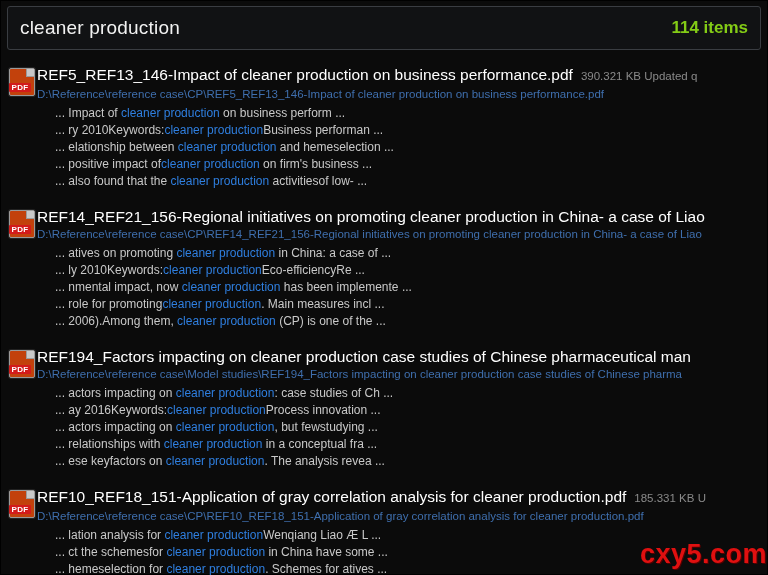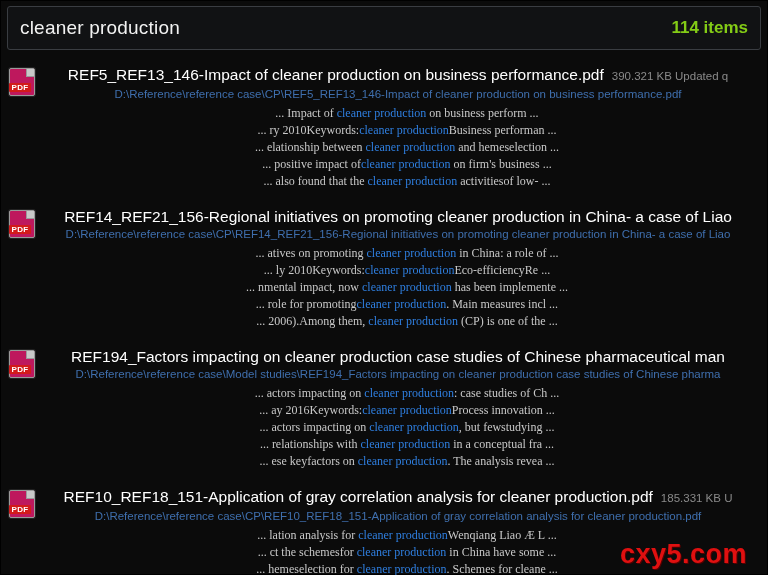--- a/index.html
+++ b/index.html
@@ -67,21 +67,21 @@
   }
   .icon-col {
     flex: 0 0 36px;
     padding: 4px 0 0 8px;
     box-sizing: border-box;
   }
   .pdf-icon {
     position: relative;
     width: 24px;
     height: 26px;
-    background: #be185d;
+    background: #c2410c;
     border: 1px solid #9a9a9a;
     border-radius: 2px;
     box-shadow: 0 0 0 1px #222;
   }
   .pdf-icon .fold {
     position: absolute;
     top: 0; right: 0;
     width: 7px; height: 7px;
     background: #c8c8c8;
     border-left: 1px solid #9a9a9a;
@@ -99,21 +99,20 @@
     line-height: 9px;
     text-align: center;
     letter-spacing: 0.3px;
     border-radius: 1px;
     font-family: "Liberation Sans", sans-serif;
   }
   .body-col {
     flex: 1 1 auto;
     min-width: 0;
     padding-right: 8px;
-    text-align: center;
   }
   .title-line {
     white-space: nowrap;
     overflow: hidden;
     line-height: 21px;
   }
   .title {
     color: #ffffff;
     font-size: 15.5px;
     font-weight: normal;
@@ -136,29 +135,28 @@
     padding: 0;
     list-style: none;
   }
   .snippet {
     font-size: 12px;
     color: #c9c9c9;
     line-height: 17px;
     white-space: nowrap;
     overflow: hidden;
     padding-left: 18px;
-    font-family: Liberation Serif, serif;
   }
   .snippet .hl {
     color: #2f7fe0;
   }
   
   .watermark {
     position: absolute;
-    right: 20px;
+    right: 0;
     bottom: 4px;
     color: #e01010;
     font-size: 27px;
     font-weight: bold;
     font-family: "Liberation Sans", sans-serif;
     text-shadow: 1px 1px 0 #500;
     letter-spacing: 0.5px;
   }
 </style>
 </head>
@@ -195,21 +193,21 @@
         <div class="icon-col">
           <div class="pdf-icon">
             <div class="fold"></div>
             <div class="tag">PDF</div>
           </div>
         </div>
         <div class="body-col">
           <div class="title-line"><span class="title">REF14_REF21_156-Regional initiatives on promoting cleaner production in China- a case of Liao</span></div>
           <div class="path">D:\Reference\reference case\CP\REF14_REF21_156-Regional initiatives on promoting cleaner production in China- a case of Liao</div>
           <ul class="snippets">
-            <li class="snippet"><span class="">... atives on promoting </span><span class="hl">cleaner production</span><span class=""> in China: a role of ...</span></li>
+            <li class="snippet"><span class="">... atives on promoting </span><span class="hl">cleaner production</span><span class=""> in China: a case of ...</span></li>
             <li class="snippet"><span class="">... ly 2010Keywords:</span><span class="hl">cleaner production</span><span class="">Eco-efficiencyRe ...</span></li>
             <li class="snippet"><span class="">... nmental impact, now </span><span class="hl">cleaner production</span><span class=""> has been implemente ...</span></li>
             <li class="snippet"><span class="">... role for promoting</span><span class="hl">cleaner production</span><span class="">. Main measures incl ...</span></li>
             <li class="snippet"><span class="">... 2006).Among them, </span><span class="hl">cleaner production</span><span class=""> (CP) is one of the ...</span></li>
           </ul>
         </div>
       </li>
       <li class="result">
         <div class="icon-col">
           <div class="pdf-icon">
@@ -235,20 +233,20 @@
             <div class="fold"></div>
             <div class="tag">PDF</div>
           </div>
         </div>
         <div class="body-col">
           <div class="title-line"><span class="title">REF10_REF18_151-Application of gray correlation analysis for cleaner production.pdf</span><span class="meta">185.331 KB U</span></div>
           <div class="path">D:\Reference\reference case\CP\REF10_REF18_151-Application of gray correlation analysis for cleaner production.pdf</div>
           <ul class="snippets">
             <li class="snippet"><span class="">... lation analysis for </span><span class="hl">cleaner production</span><span class="">Wenqiang Liao Æ L ...</span></li>
             <li class="snippet"><span class="">... ct the schemesfor </span><span class="hl">cleaner production</span><span class=""> in China have some ...</span></li>
-            <li class="snippet"><span class="">... hemeselection for </span><span class="hl">cleaner production</span><span class="">. Schemes for cleane ...</span></li>
+            <li class="snippet"><span class="">... hemeselection for </span><span class="hl">cleaner production</span><span class="">. Schemes for atives ...</span></li>
           </ul>
         </div>
       </li>
     </ul>
 
   <div class="watermark">cxy5.com</div>
 </div>
 
 </body></html>

